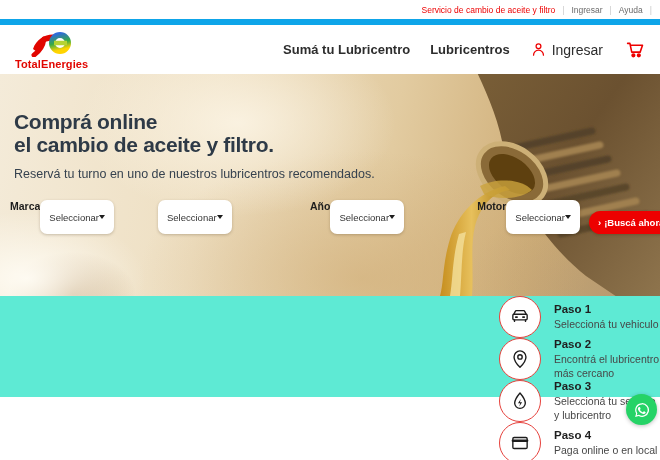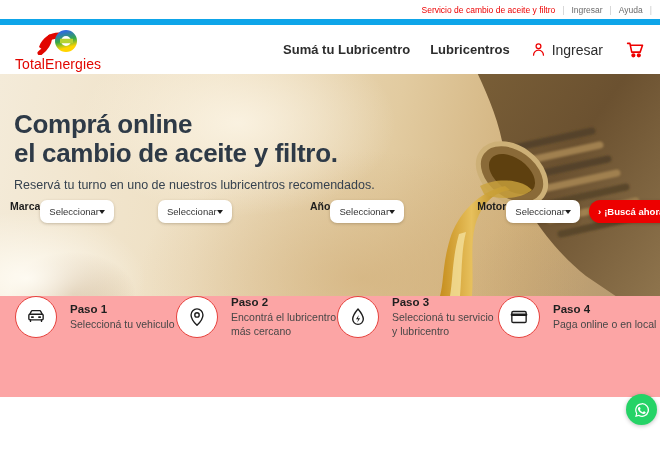--- a/index.html
+++ b/index.html
@@ -26,21 +26,21 @@
   .topbar .sep { color:#c9c9c9; }
 
   
   .header {
     height:49px;
     display:flex; align-items:center;
     padding:0 14px 0 15px;
     background:#fff;
   }
   .logo { display:flex; flex-direction:column; align-items:center; cursor:pointer; }
-  .logo-word { color:#e10600; font-weight:normal; font-size:14px; letter-spacing:.1px; margin-top:1px; }
+  .logo-word { color:#e10600; font-weight:bold; font-size:11px; letter-spacing:.1px; margin-top:1px; }
   .nav { margin-left:auto; display:flex; align-items:center; gap:20px; }
   .nav-link { font-size:13px; font-weight:bold; color:#2d2d2d; cursor:pointer; }
   .login { display:flex; align-items:center; gap:5px; cursor:pointer; }
   .login-label { font-size:14px; color:#2d2d2d; }
   .cart-btn { cursor:pointer; display:flex; align-items:center; margin-left:2px; }
 
   
   .hero {
     position:relative;
     height:222px;
@@ -49,31 +49,31 @@
       radial-gradient(170px 95px at 4% 92%, rgba(255,252,244,.95), rgba(255,252,244,0) 70%),
       radial-gradient(90px 60px at 11% 99%, rgba(150,104,48,.45), rgba(150,104,48,0) 70%),
       radial-gradient(220px 130px at 36% 22%, rgba(252,245,230,.85), rgba(252,245,230,0) 72%),
       radial-gradient(300px 170px at 55% 92%, rgba(205,168,112,.55), rgba(205,168,112,0) 75%),
       radial-gradient(200px 140px at 93% 99%, rgba(176,152,120,.6), rgba(176,152,120,0) 75%),
       linear-gradient(100deg,#f4ebd9 0%,#eedfc2 32%,#e2cba0 58%,#cfae78 80%,#c09a5f 100%);
   }
   .hero-art { position:absolute; inset:0; width:100%; height:100%; }
   .hero-content { position:relative; padding:36px 0 0 14px; }
   .hero-title {
-    font-size:26px; line-height:1.1; font-weight:bold;
+    font-size:21px; line-height:1.1; font-weight:bold;
     color:#2e3a47; letter-spacing:-.3px;
   }
   .hero-subtitle { margin-top:11px; font-size:12.5px; color:#36424f; }
 
   .hero-form { position:absolute; left:8px; top:126px; display:flex; align-items:flex-end; }
   .field { display:flex; width:118px; margin-right:32px; }
   .field.wide { width:122px; margin-right:9px;justify-content:flex-end; }
   .field-label { font-size:10.5px; font-weight:bold; color:#1d1d1d; margin:0 0 5px 2px; }
   .select {
-    height:23px; background:#fff; border-radius:7px;
+    height:34px; background:#fff; border-radius:7px;
     display:flex; align-items:center; justify-content:space-between;
     padding:0 9px; font-size:9.5px; color:#333;
     box-shadow:0 1px 3px rgba(60,40,10,.25); cursor:pointer;
   }
   .caret {
     width:0; height:0;
     border-left:3.5px solid transparent; border-right:3.5px solid transparent;
     border-top:4px solid #1d1d1d;
   }
   .search-btn {
@@ -81,23 +81,24 @@
     background:#ed0000; color:#fff;
     font-family:"Liberation Sans", sans-serif;
     font-size:9.5px; font-weight:bold;
     padding:0 9px; display:flex; align-items:center; gap:3px;
     cursor:pointer; white-space:nowrap;
     box-shadow:0 1px 3px rgba(60,40,10,.3);
   }
 
   
   .steps {
-    height:101px; background:#fca5a5;
-    display:flex; align-items:flex-start;
+    height:101px; background:#5eead4;
+    display:flex; align-items:flex-end;
     padding-left:15px;
+    flex-direction:column;
   }
   .step { width:161px; display:flex; align-items:center; gap:13px; }
   .step-circle {
     width:42px; height:42px; flex-shrink:0;
     border:1.4px solid #e6413c; border-radius:50%;
     background:#fff;
     display:flex; align-items:center; justify-content:center;
   }
   .step-circle svg { stroke:#1d1d1d; fill:none; stroke-width:1.5; stroke-linecap:round; stroke-linejoin:round; }
   .step-title { font-size:11.5px; font-weight:bold; color:#1f1f1f; margin-bottom:3px; }

